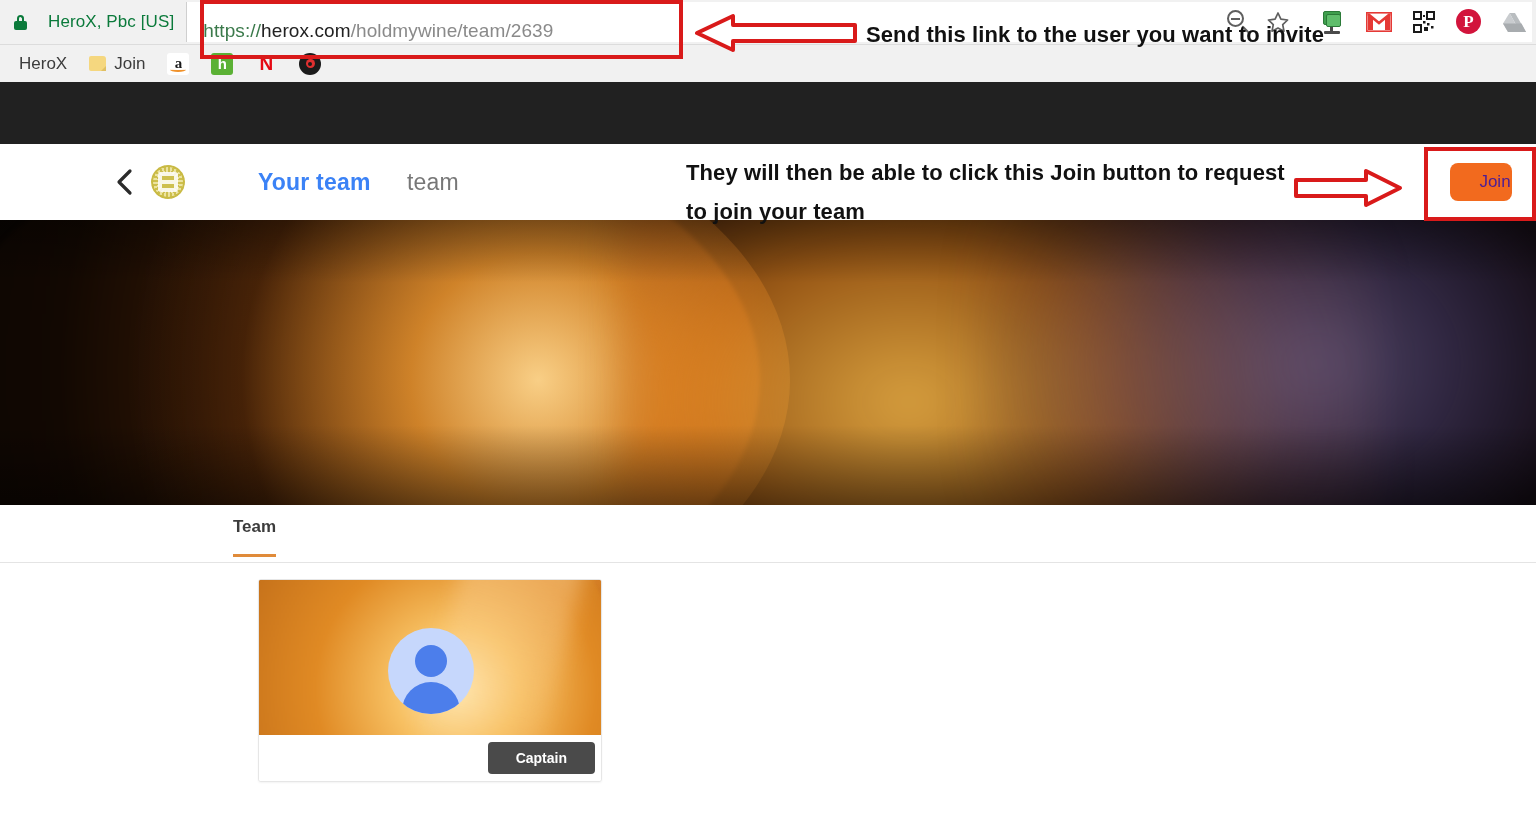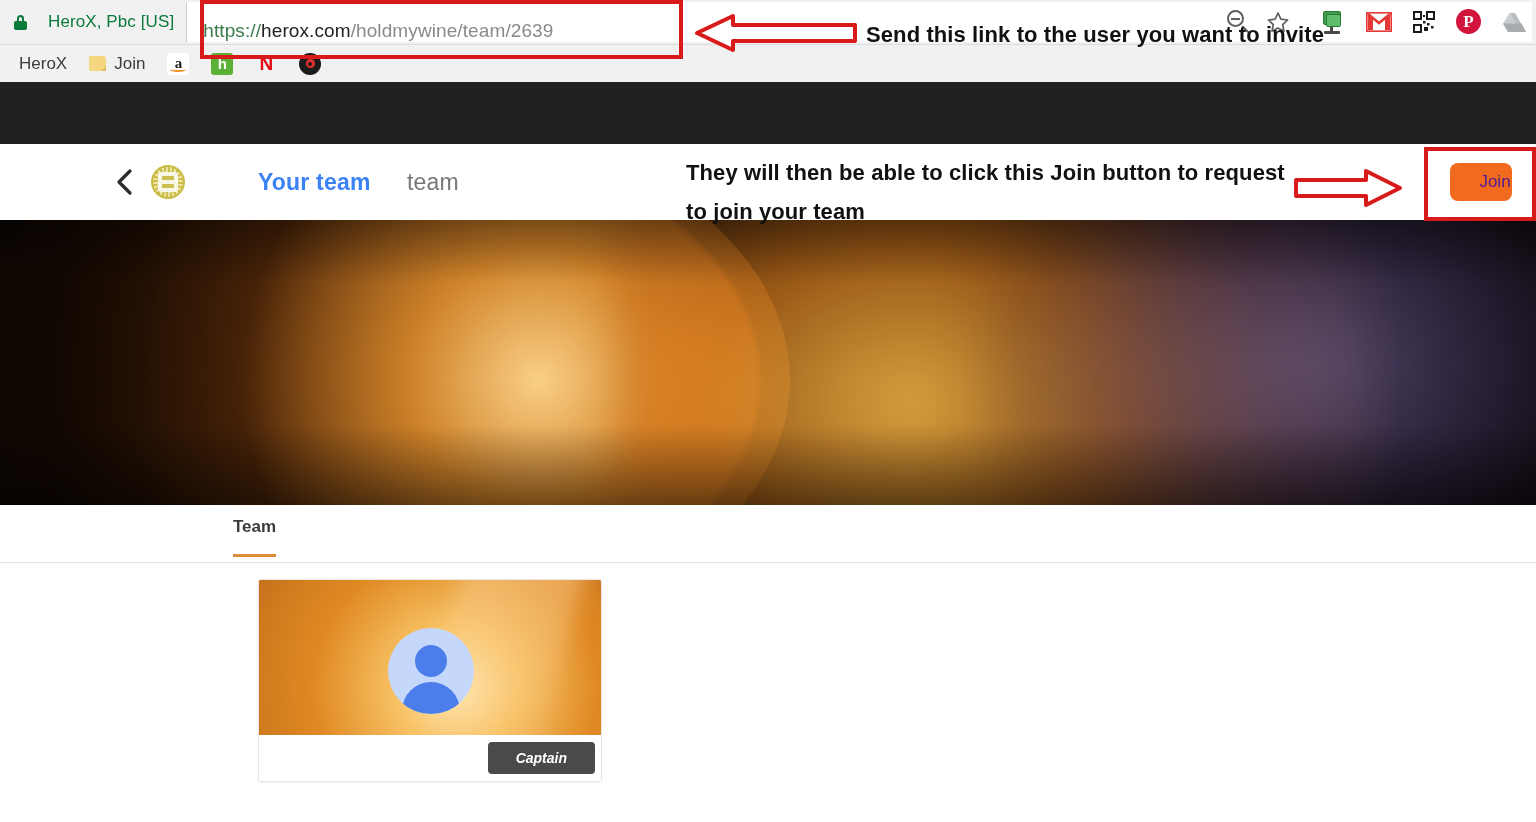--- a/index.html
+++ b/index.html
@@ -245,21 +245,21 @@
     font-size:17px; font-weight:bold; color:#3c3c3c; padding-bottom:20px;
   }
   .tab .underline {
     position:absolute; left:0; right:0; bottom:0; height:3px; background:#e08b3a;
   }
 
   
   .member-card {
     position:absolute; left:258px; top:579px; width:344px; height:203px;
     background:#ffffff; border:1px solid #e6e6e6; border-radius:3px;
-    box-shadow:0 1px 2px rgba(0,0,0,.05); overflow:hidden;font-style:italic;
+    box-shadow:0 1px 2px rgba(0,0,0,.05); overflow:hidden;
   }
   .member-banner {
     position:absolute; left:0; top:0; width:344px; height:157px; overflow:hidden;
     background:#c0670f;
   }
   .member-banner .mb-sun {
     position:absolute; left:-120px; top:-120px; width:480px; height:440px;
     border-radius:50%;
     background:radial-gradient(circle at 66% 52%, #ffe7b0 0%, #f7c062 16%, #e08a24 36%, #c4701a 60%, rgba(196,112,26,0) 78%);
     filter:blur(1px);

